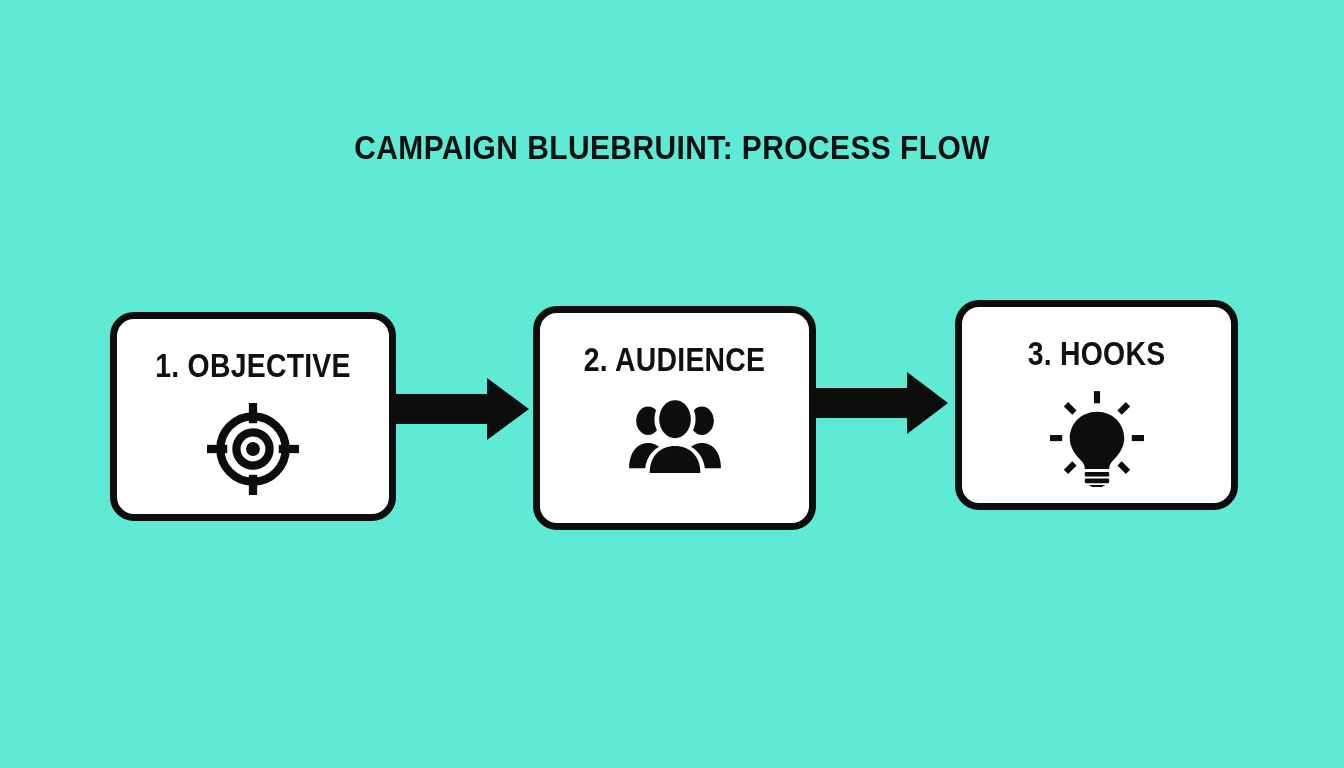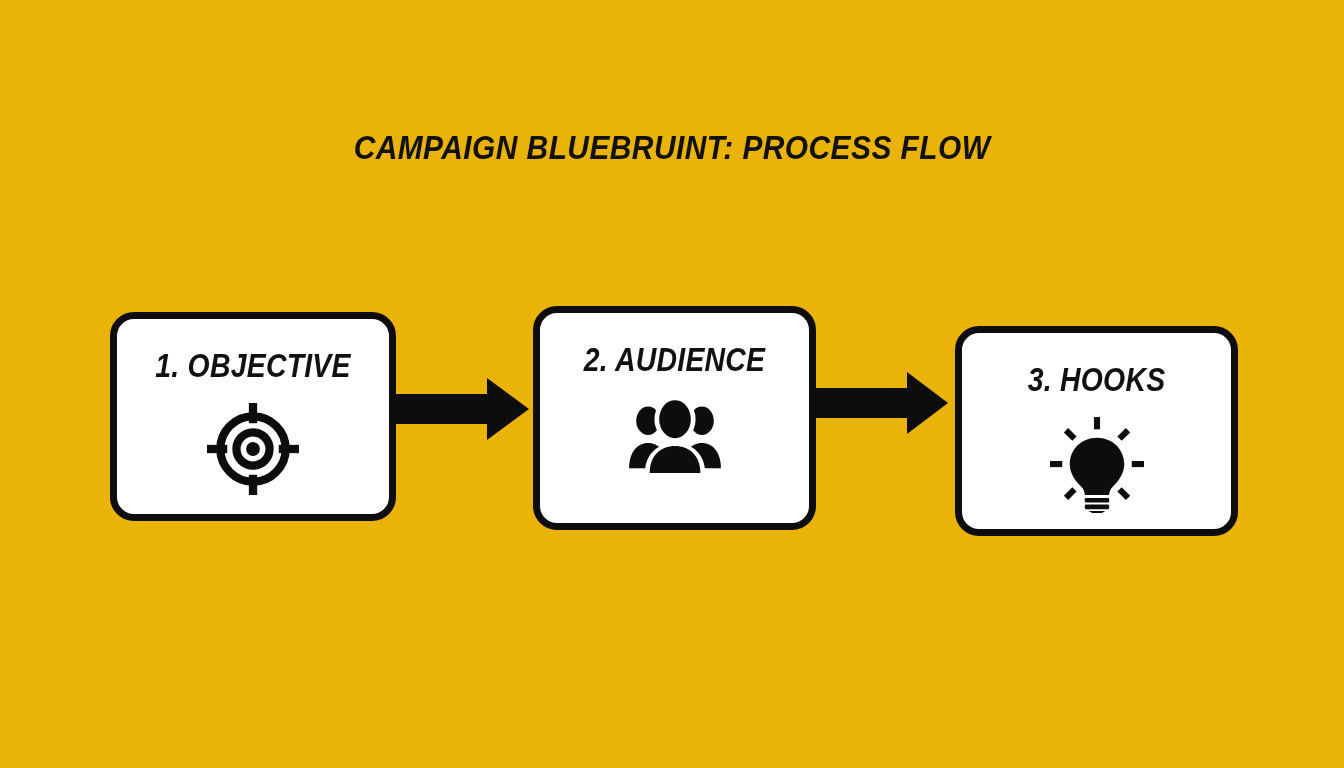--- a/index.html
+++ b/index.html
@@ -11,22 +11,21 @@
     height: 768px;
     background: #fdfdfd;
     font-family: "Liberation Sans", sans-serif;
     overflow: hidden;
   }
 
   #canvas {
     position: relative;
     width: 1344px;
     height: 768px;
-    background: #eab308;
-    font-style: italic;
+    background: #5eead4;
   }
 
   
   .title {
     position: absolute;
     left: 0;
     top: 128px;
     width: 1344px;
     text-align: center;
     font-family: "Liberation Sans Narrow", "Liberation Sans", sans-serif;
@@ -43,21 +42,21 @@
   .node {
     position: absolute;
     box-sizing: border-box;
     background: #ffffff;
     border: 7px solid #0d0d0d;
     border-radius: 24px;
     padding-left: 36px;
   }
   #node-1 { left: 110px; top: 312px; width: 286px; height: 209px; }
   #node-2 { left: 533px; top: 306px; width: 283px; height: 224px; }
-  #node-3 { left: 955px; top: 326px; width: 283px; height: 210px; }
+  #node-3 { left: 955px; top: 300px; width: 283px; height: 210px; }
 
   .node-label {
     position: absolute;
     left: 0;
     top: 28px;
     width: 100%;
     text-align: center;
     font-family: "Liberation Sans Narrow", "Liberation Sans", sans-serif;
     font-weight: 700;
     font-size: 33px;

